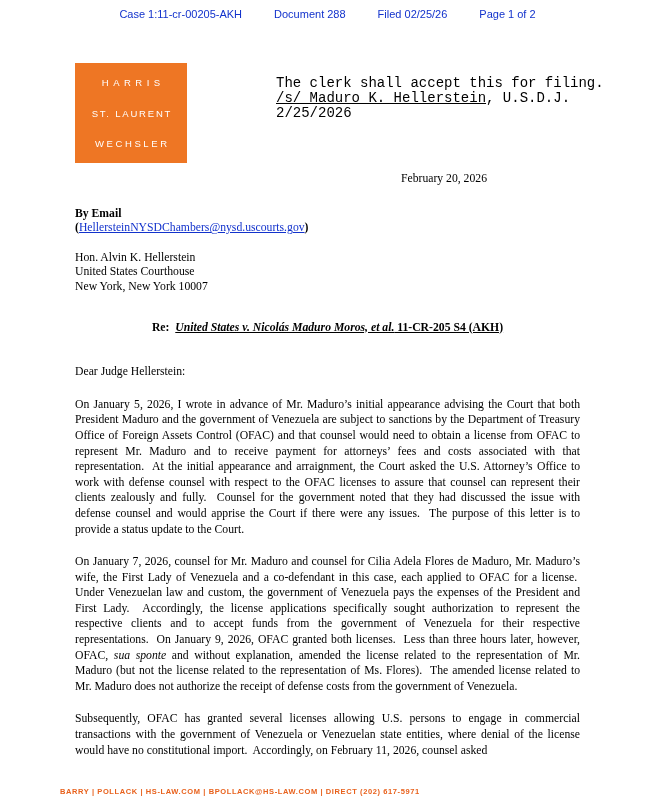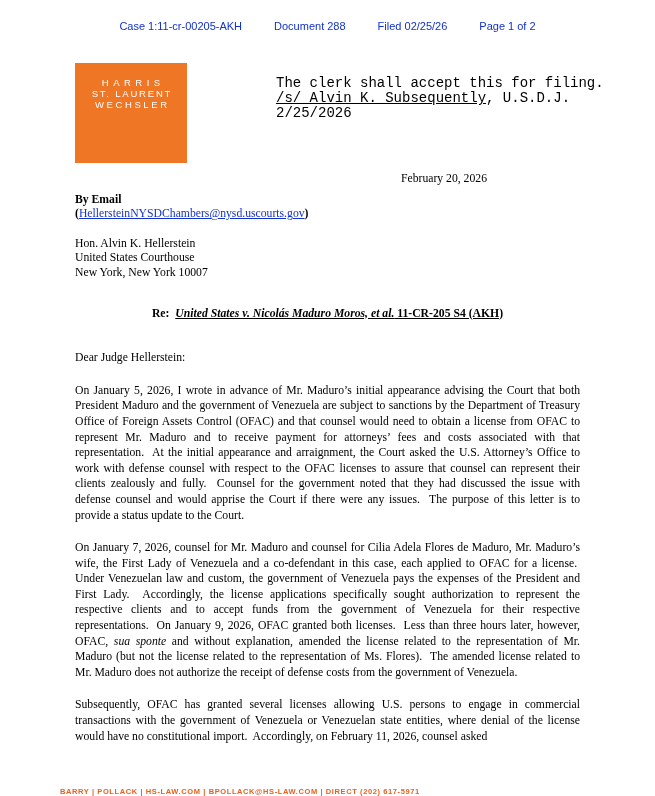--- a/index.html
+++ b/index.html
@@ -10,21 +10,21 @@
     height: 796px;
     background: #ffffff;
     overflow: hidden;
     font-family: "Liberation Serif", serif;
     color: #000000;
   }
 
   
   .ecf-header {
     position: absolute;
-    top: 20px;
+    top: 8px;
     left: 0;
     width: 100%;
     display: flex;
     justify-content: center;
     gap: 32px;
     font-family: "Liberation Sans", sans-serif;
     font-size: 11px;
     color: #1232cc;
     white-space: nowrap;
   }
@@ -34,21 +34,21 @@
     position: absolute;
     left: 75px;
     top: 63px;
     width: 112px;
     height: 100px;
     background: #ee7624;
     color: #ffffff;
     font-family: "Liberation Sans", sans-serif;
     display: flex;
     flex-direction: column;
-    justify-content: flex-start;
+    justify-content: space-between;
     align-items: center;
     padding: 14px 6px;
     text-align: center;
   }
   .logo .l1 { font-size: 9.5px; letter-spacing: 4.5px; padding-left: 4.5px; }
   .logo .l2 { font-size: 9.5px; letter-spacing: 1.8px; padding-left: 1.8px; }
   .logo .l3 { font-size: 9.5px; letter-spacing: 2.6px; padding-left: 2.6px; }
 
   
   .endorsement {
@@ -67,21 +67,21 @@
   
   .letter-body {
     position: absolute;
     left: 75px;
     right: 75px;
     top: 172px;
     font-size: 11.7px;
     line-height: 14.6px;
   }
   .date-line { text-align: right; padding-right: 93px; }
-  .by-email { margin-top: 6px; }
+  .by-email { margin-top: 20px; }
   .email-link {
     color: #1232cc;
     text-decoration: underline;
     cursor: pointer;
   }
   .address { margin-top: 15px; }
   .re-line { margin-top: 26px; text-align: center; font-weight: bold; }
   .salutation { margin-top: 30px; }
   .para {
     margin: 17px 0 0 0;
@@ -115,21 +115,21 @@
   </div>
 
   <div class="logo">
     <div class="l1">HARRIS</div>
     <div class="l2">ST. LAURENT</div>
     <div class="l3">WECHSLER</div>
   </div>
 
   <div class="endorsement">
     <div>The clerk shall accept this for filing.</div>
-    <div><span class="underline">/s/ Alvin K. Subsequently</span><span>, U.S.D.J.</span></div>
+    <div><span class="underline">/s/ Maduro K. Hellerstein</span><span>, U.S.D.J.</span></div>
     <div>2/25/2026</div>
   </div>
 
   <div class="letter-body">
 
     <div class="date-line">February 20, 2026</div>
 
     <div class="by-email">
       <div class="bold">By Email</div>
       <div><span class="bold">(</span><a class="email-link">HellersteinNYSDChambers@nysd.uscourts.gov</a><span class="bold">)</span></div>

